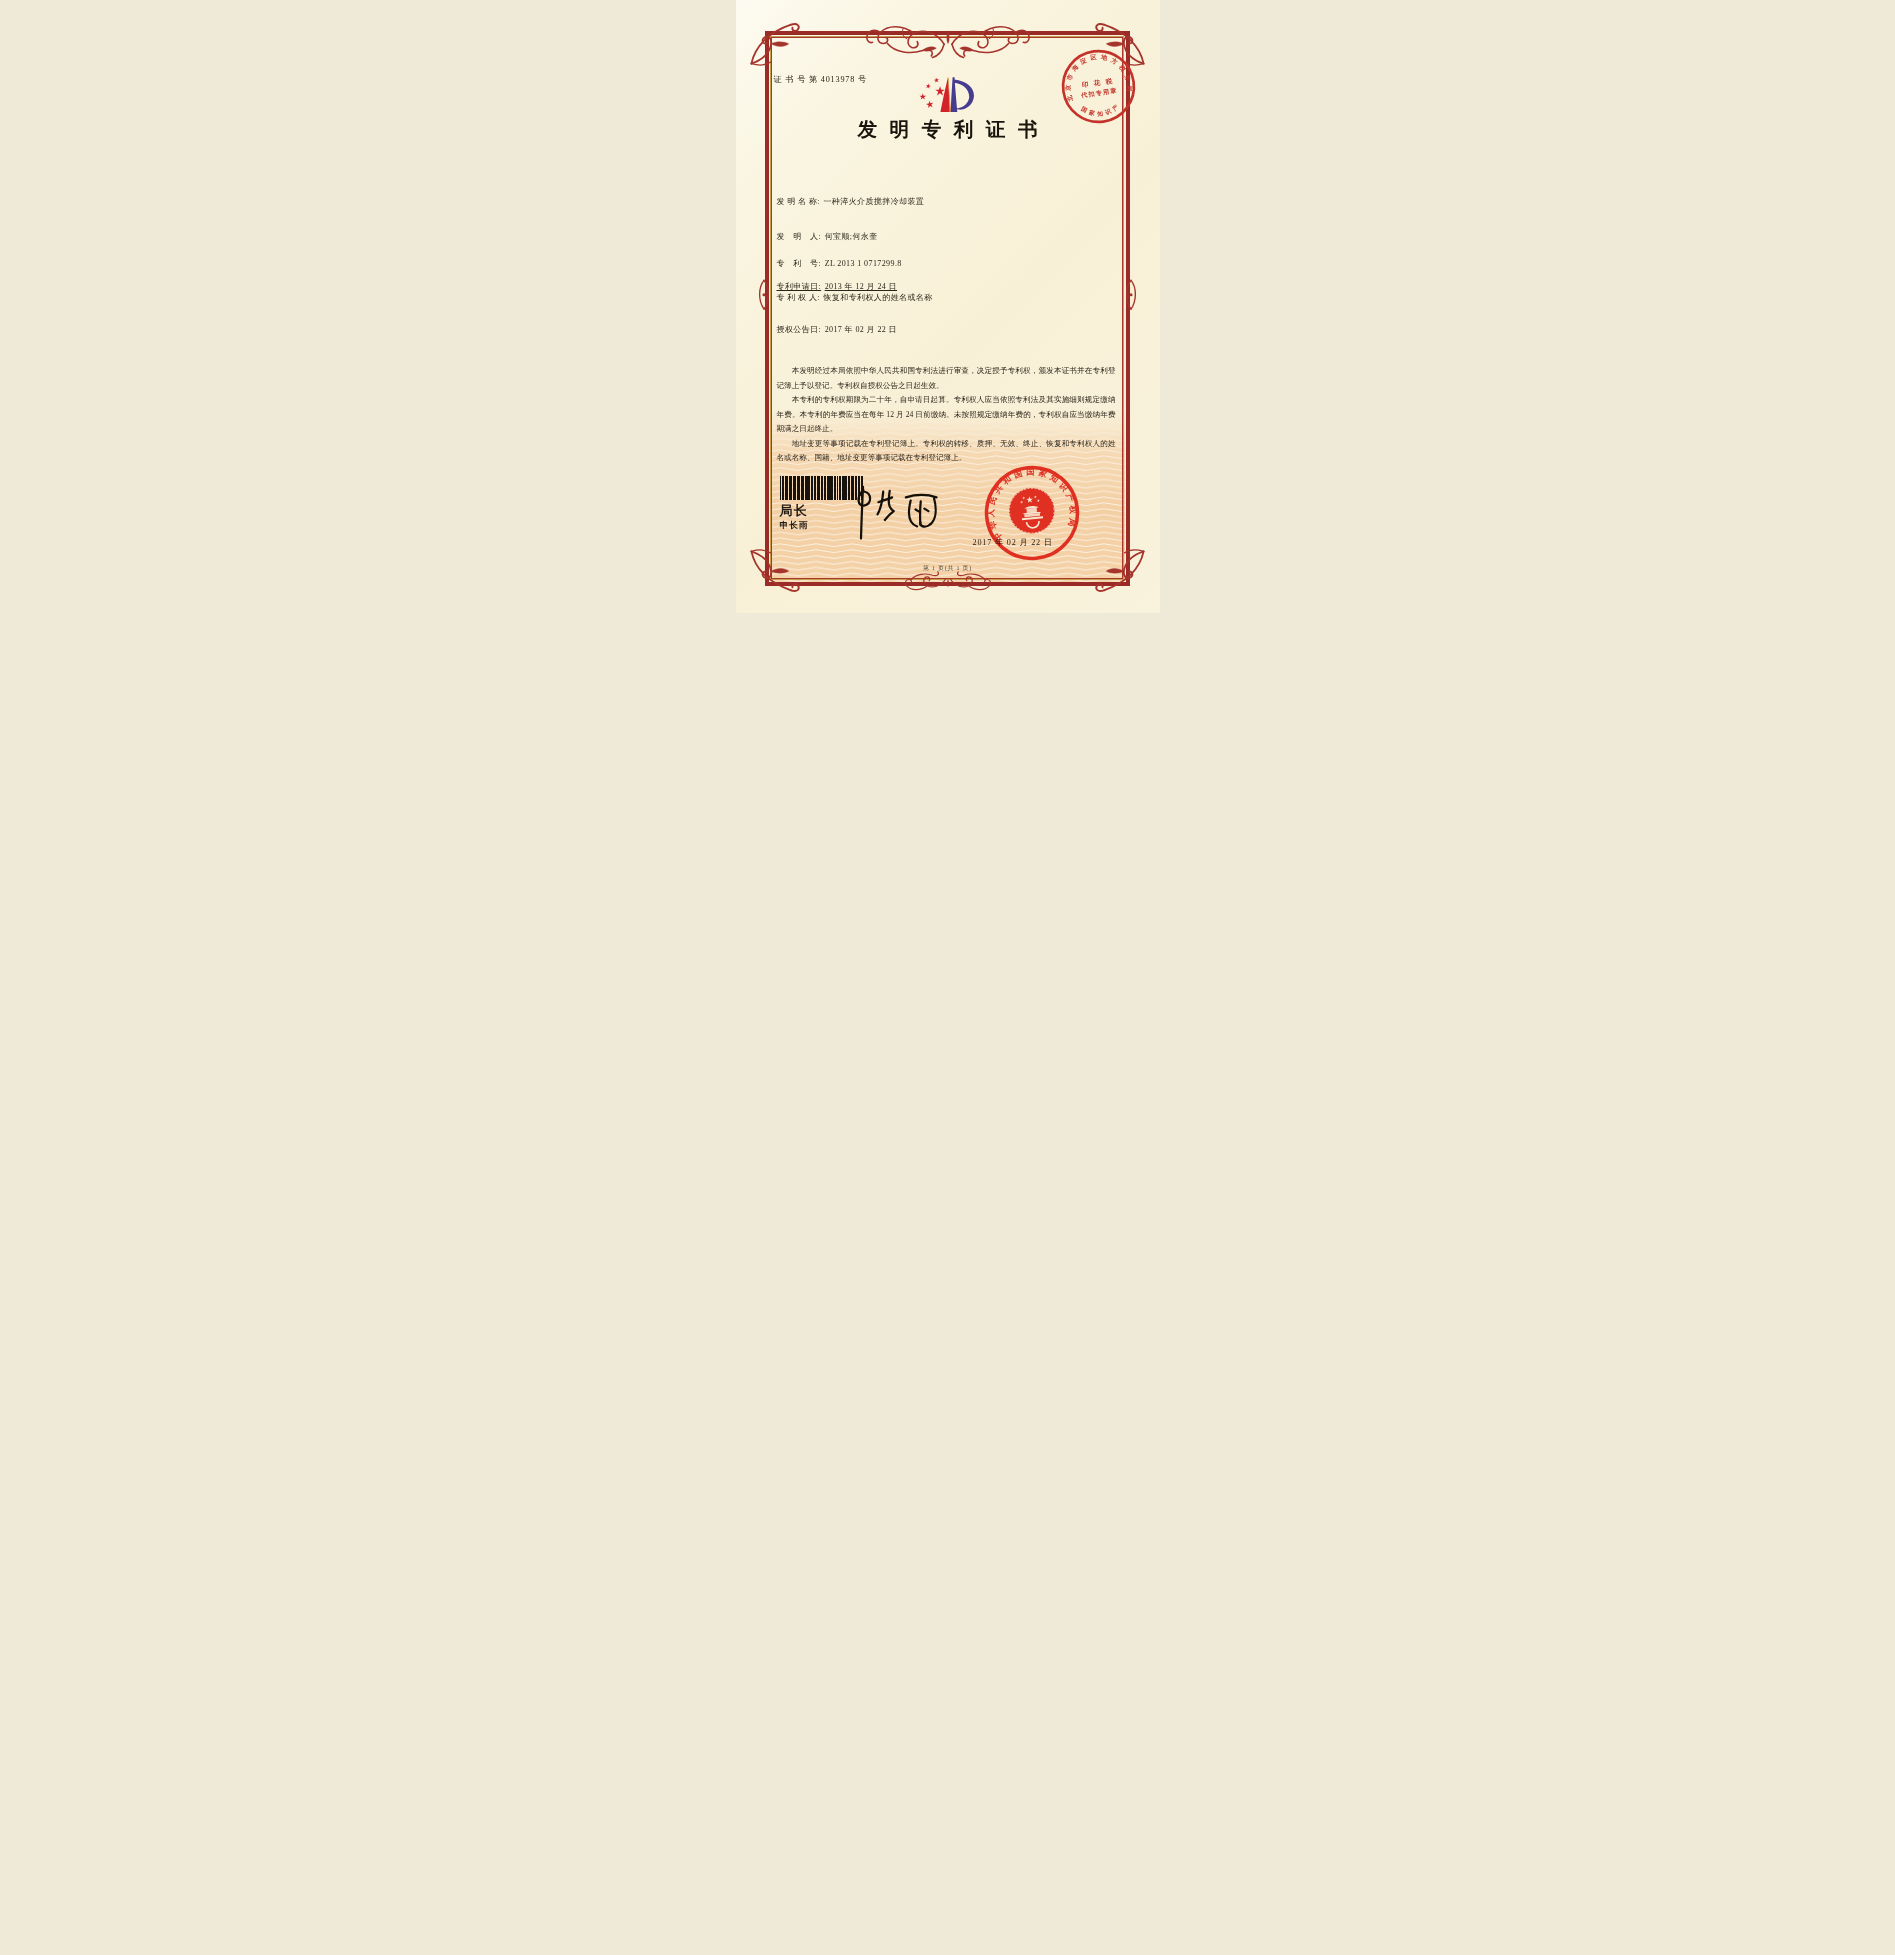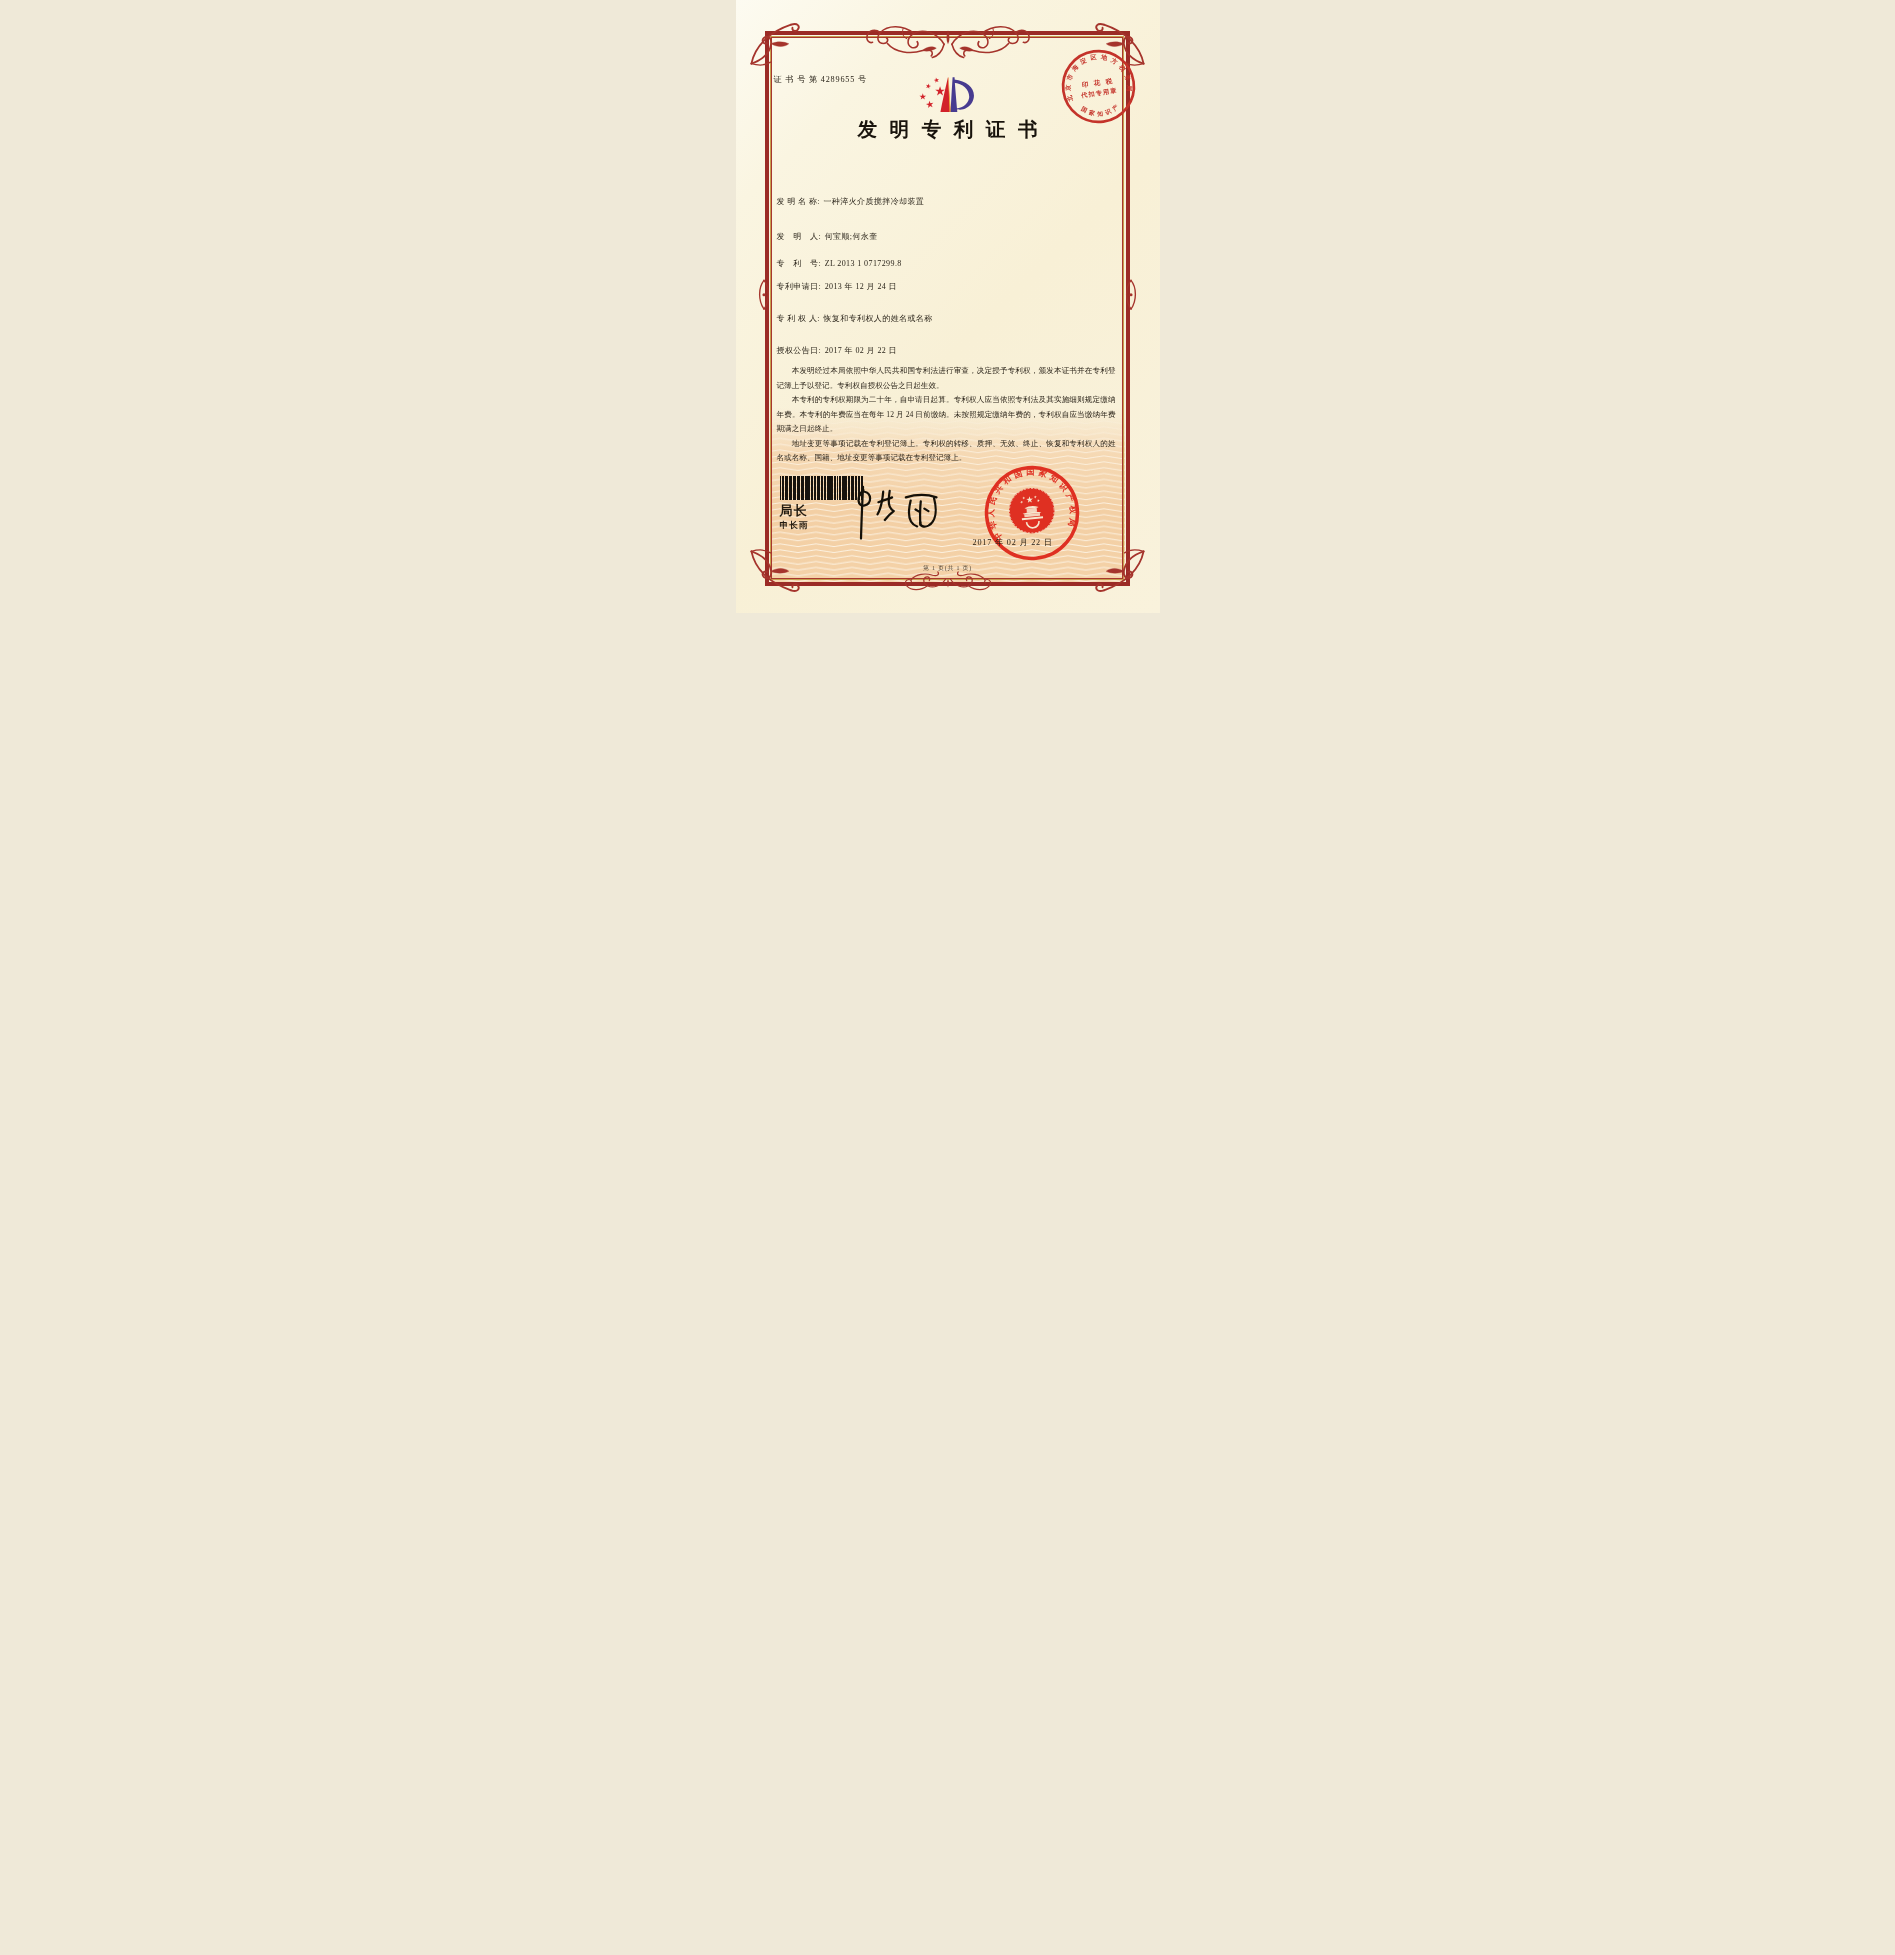--- a/index.html
+++ b/index.html
@@ -26,21 +26,21 @@
   .cert-no{position:absolute;left:38px;top:74px;z-index:4;font-size:8.2px;letter-spacing:0.8px;color:#221c12;}
   .logo{position:absolute;left:182px;top:74px;z-index:4;}
   .tax-stamp{position:absolute;left:324px;top:48px;z-index:5;transform:rotate(-8deg);}
   .title{position:absolute;left:0;right:0;top:116px;z-index:4;text-align:center;
          font-size:19.6px;font-weight:700;letter-spacing:12.5px;text-indent:12.5px;color:#18130c;}
   .fields{position:absolute;left:41px;top:196px;z-index:4;font-size:8px;color:#2a241a;}
   .field-row{white-space:nowrap;}
   .field-row:nth-child(1){margin-bottom:23.5px;}
   .field-row:nth-child(2){margin-bottom:16px;}
   .field-row:nth-child(3){margin-bottom:12px;}
-  .field-row:nth-child(4){margin-bottom:21px;}
+  .field-row:nth-child(4){text-decoration:underline;}
   .field-row:nth-child(5){margin-bottom:21px;}
   .f-label{letter-spacing:0.4px;}
   .f-value{margin-left:3.5px;letter-spacing:0.4px;}
   .body-text{position:absolute;left:41px;top:364px;width:339px;z-index:4;
              font-size:7.6px;line-height:14.5px;text-align:justify;color:#261f15;}
   .body-text p{margin:0;text-indent:2em;}
   .barcode{position:absolute;left:44px;top:476px;width:98px;height:24px;z-index:4;
            display:flex;align-items:stretch;}
   .barcode span{background:#17120d;}
   .director{position:absolute;left:44px;top:502px;z-index:4;font-size:13px;font-weight:700;color:#211a10;letter-spacing:1.2px;}
@@ -162,21 +162,21 @@
     </g>
   </svg>
   <svg class="orn o-mr" width="18" height="35" viewBox="0 0 46 90">
     <g fill="none" stroke="#a5342c" stroke-width="3.5" stroke-linecap="round">
       <path d="M23,6 C8,24 8,58 23,80"></path>
       <path d="M23,6 C38,24 38,58 23,80"></path>
       <circle cx="23" cy="43" r="4" fill="#a5342c" stroke="none"></circle>
     </g>
   </svg>
 
-  <div class="cert-no">证 书 号 第 4289655 号</div>
+  <div class="cert-no">证 书 号 第 4013978 号</div>
 
   <svg class="logo" width="59" height="40" viewBox="0 0 150 102">
     <defs>
       <path id="star" d="M0,-1 L0.225,-0.31 L0.951,-0.31 L0.363,0.118 L0.588,0.809 L0,0.382 L-0.588,0.809 L-0.363,0.118 L-0.951,-0.31 L-0.225,-0.31 Z"></path>
     </defs>
     <use href="#star" fill="#d2222a" transform="translate(47,16) scale(7) rotate(-12)"></use>
     <use href="#star" fill="#d2222a" transform="translate(26,31) scale(7) rotate(15)"></use>
     <use href="#star" fill="#d2222a" transform="translate(56,44) scale(13)"></use>
     <use href="#star" fill="#d2222a" transform="translate(12,58) scale(9)"></use>
     <use href="#star" fill="#d2222a" transform="translate(30,78) scale(10) rotate(-10)"></use>

